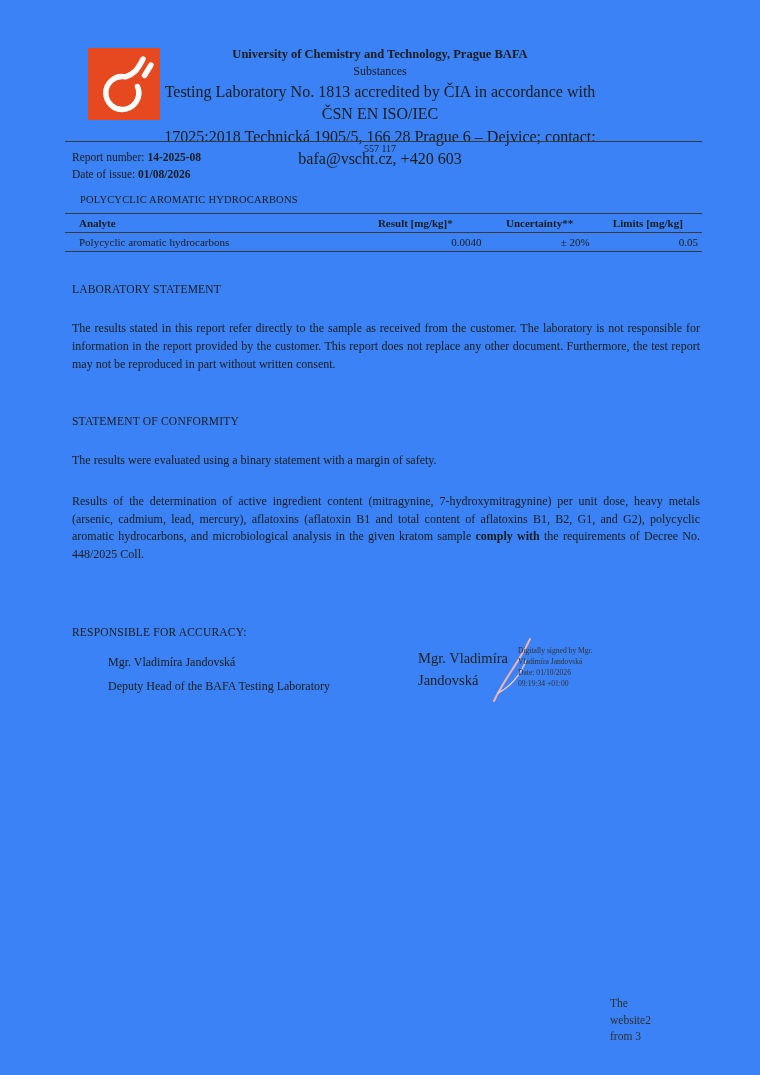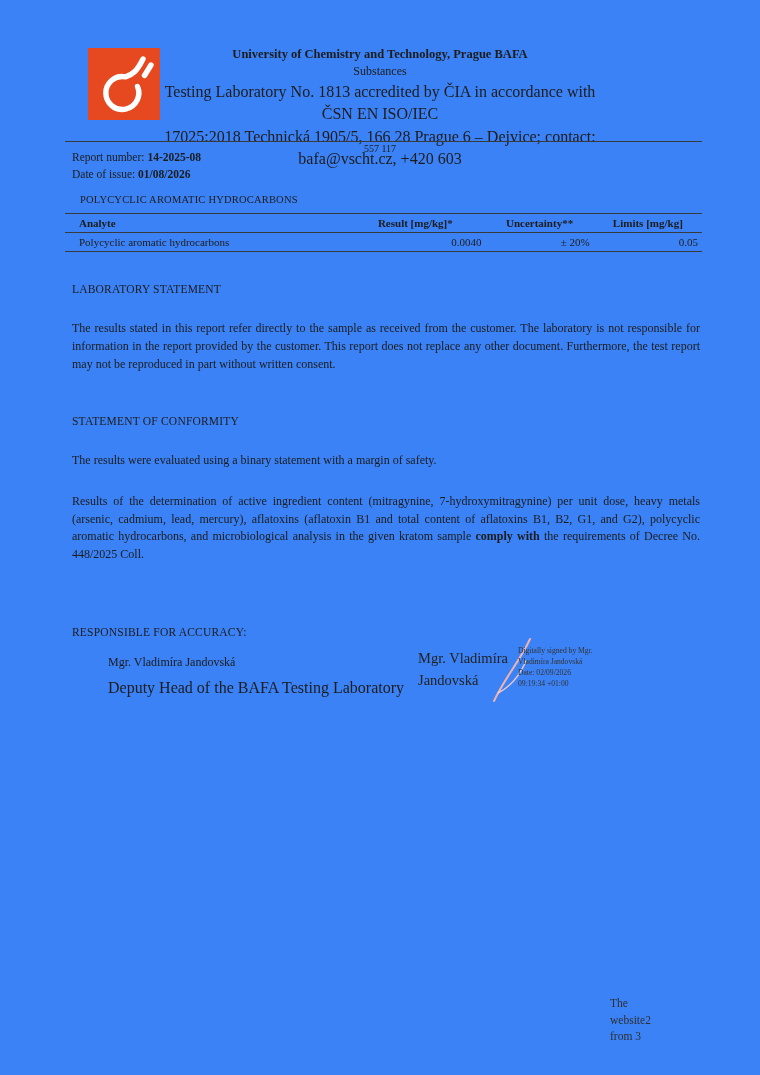--- a/index.html
+++ b/index.html
@@ -61,21 +61,21 @@
   }
   #lab-statement{top:283px;}
   #lab-statement .stmt-title{margin-bottom:25px;}
   #conformity{top:415px;}
   #conformity .stmt-title{margin-bottom:25px;}
   #conformity .p1{margin-bottom:23px;text-align:left;}
   
   #responsible{top:626px;}
   .signer-left{position:absolute;left:72px;top:655px;margin-left:36px;}
   .signer-name{font-size:12px;margin-bottom:9px;}
-  .signer-role{font-size:16px;}
+  .signer-role{font-size:12px;}
   .digisig{
     position:absolute;left:418px;top:643px;width:230px;height:62px;
   }
   .digisig-swoosh{position:absolute;left:72px;top:-8px;width:46px;height:72px;}
   .digisig-name{
     position:absolute;left:0;top:4px;width:96px;
     font-size:14.5px;line-height:1.55;color:#222;
   }
   .digisig-details{
     position:absolute;left:100px;top:2px;width:130px;
@@ -162,21 +162,21 @@
       <path d="M 40 4 C 30 26, 14 44, 4 66" stroke="#eeb3ad" stroke-width="2" fill="none" stroke-linecap="round"></path>
       <path d="M 8 58 C 20 52, 30 40, 36 26" stroke="#f3cdc9" stroke-width="1.4" fill="none" stroke-linecap="round"></path>
     </svg>
     <div class="digisig-name">
       <div>Mgr. Vladimíra</div>
       <div>Jandovská</div>
     </div>
     <div class="digisig-details">
       <div>Digitally signed by Mgr.</div>
       <div>Vladimíra Jandovská</div>
-      <div>Date: 02/09/2026</div>
+      <div>Date: 01/10/2026</div>
       <div>09:19:34 +01:00</div>
     </div>
   </div>
 
   <div class="footer">
     <div>The</div>
     <div>website2</div>
     <div>from 3</div>
   </div>
 

